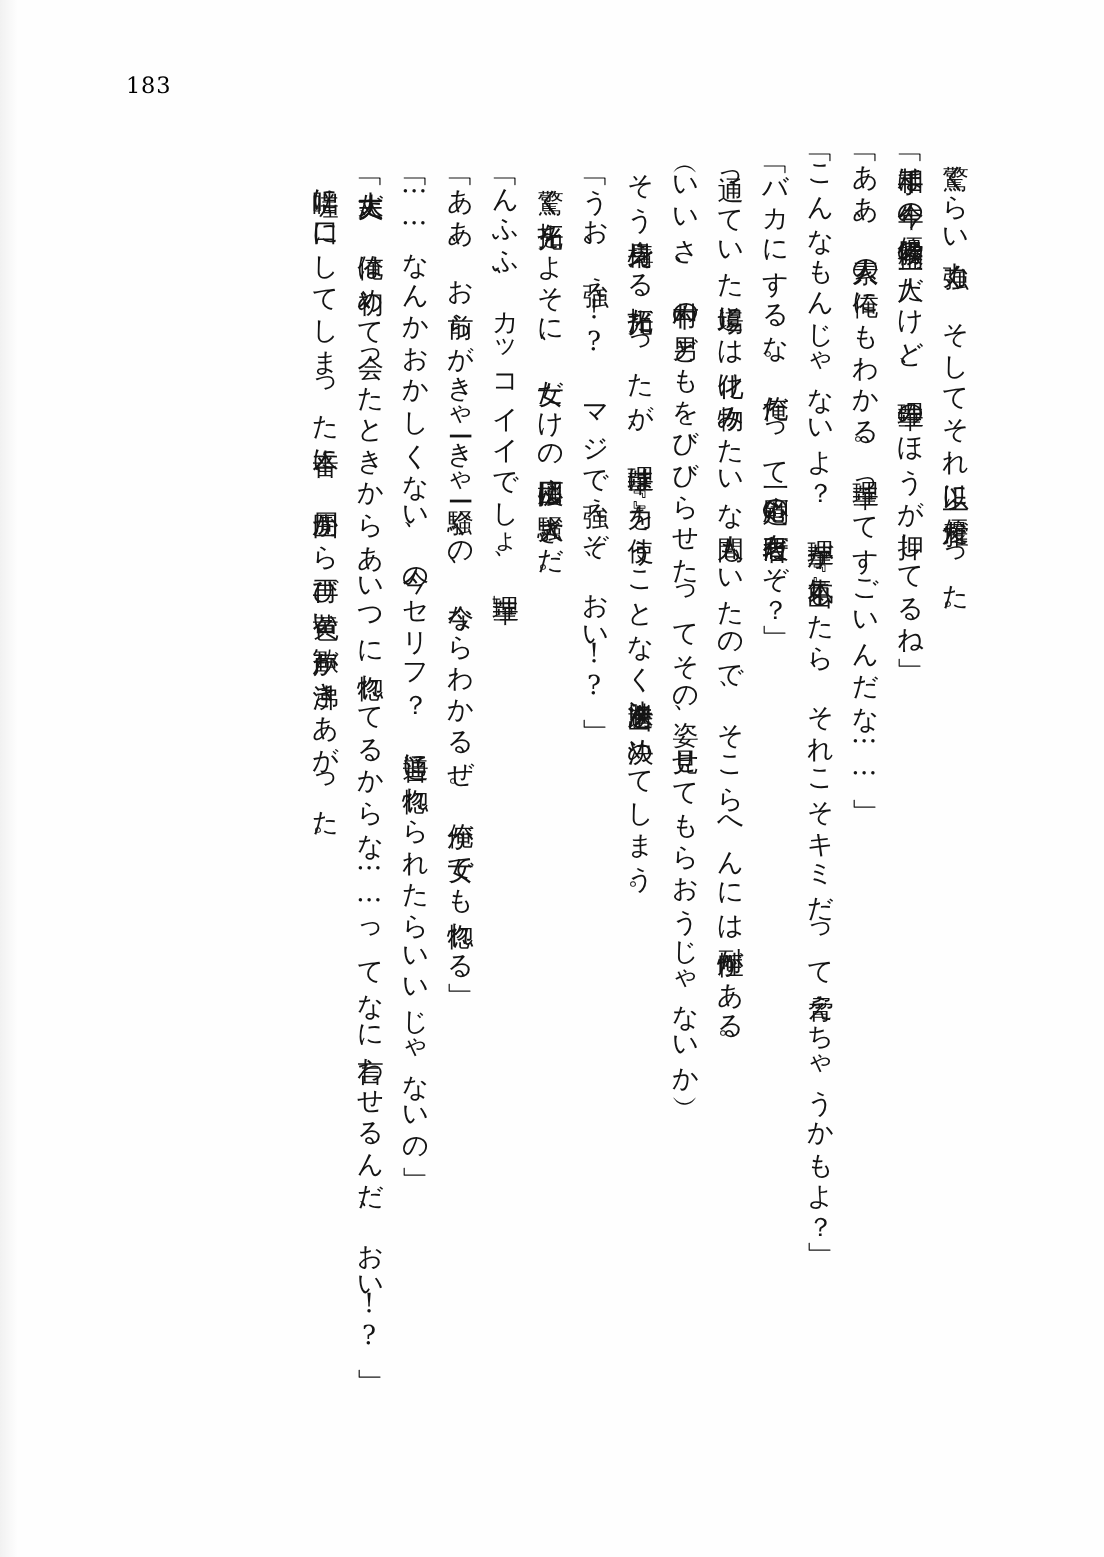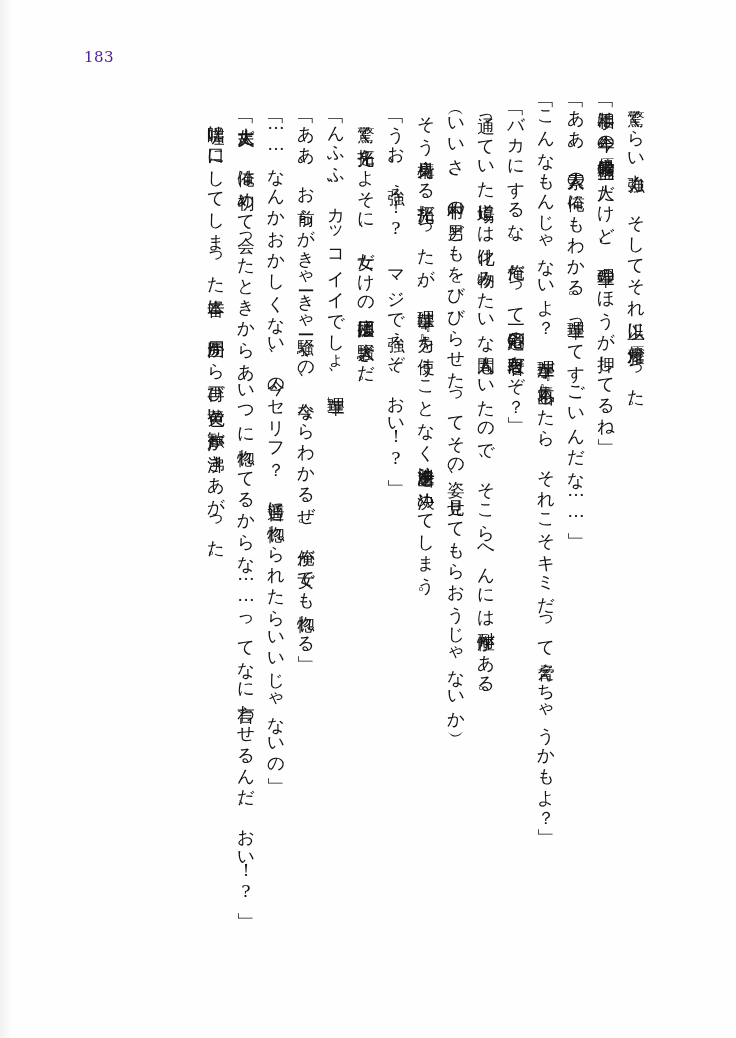--- a/index.html
+++ b/index.html
@@ -22,21 +22,21 @@
     background: #fefefe;
   }
 
   
   .folio {
     position: absolute;
     top: 48px;
     left: 84px;
     font-size: 15px;
     letter-spacing: 0.5px;
-    color: #4c1d95;
+    color: #000000;
     font-family: "DejaVu Serif", "Liberation Serif", serif;
   }
 
   
   .text-block {
     position: absolute;
     top: 96px;
     right: 92px;
     left: 92px;
     height: 790px;

